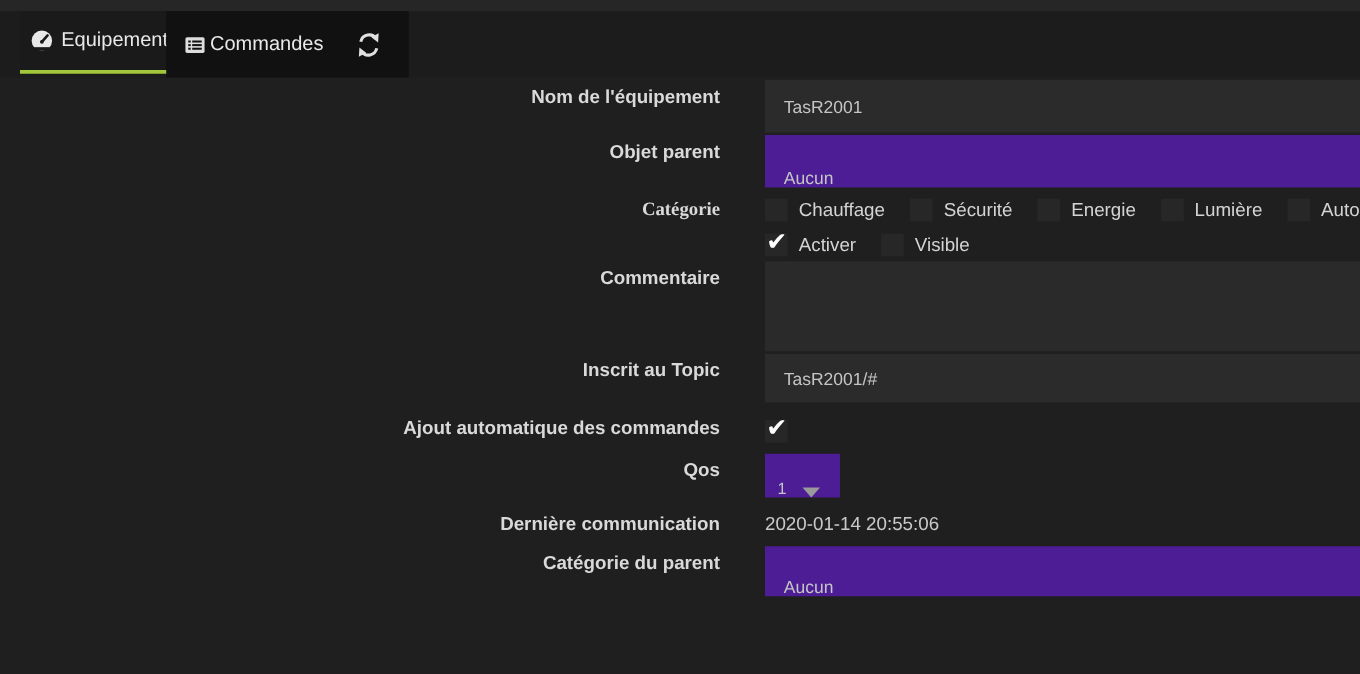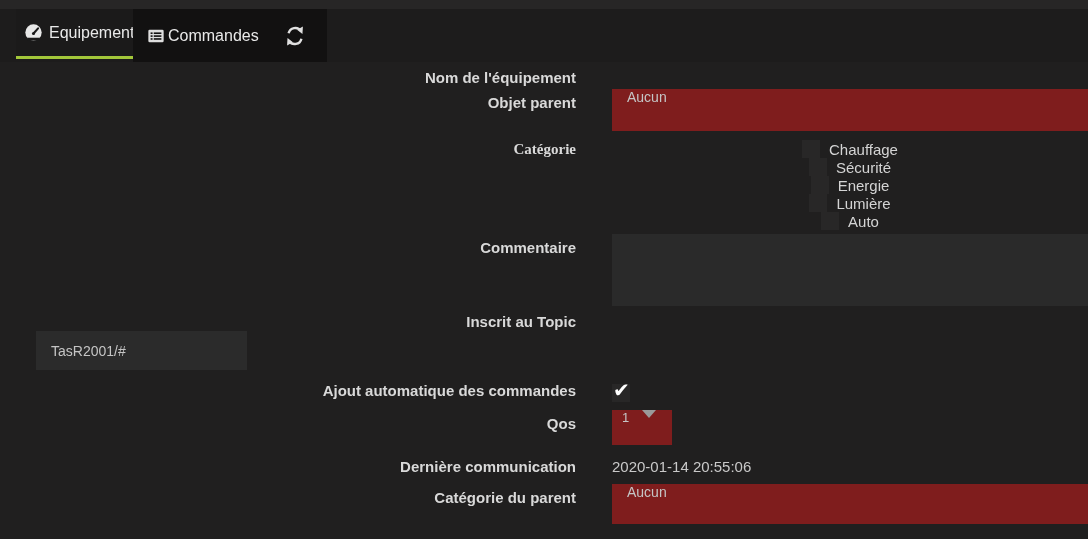--- a/index.html
+++ b/index.html
@@ -38,34 +38,34 @@
   }
   .fld{margin-left:36px;flex:1;min-width:0;}
   .inputbox{
     width:100%;box-sizing:border-box;height:42px;
     background:#2b2b2b;border:none;outline:none;
     color:#c5c5c5;font-size:14px;padding:0 15px;
     font-family:"Liberation Sans","DejaVu Sans",sans-serif;
     display:block;
   }
   .selectbox{
-    height:42px;background:#7f1d1d;color:#c5c5c5;font-size:14px;
-    display:flex;align-items:flex-start;padding:0 15px;box-sizing:border-box;
+    height:42px;background:#4c1d95;color:#c5c5c5;font-size:14px;
+    display:flex;align-items:flex-end;padding:0 15px;box-sizing:border-box;
     cursor:pointer;position:relative;
   }
   .textareabox{
     width:100%;box-sizing:border-box;height:72px;resize:none;
     background:#2a2a2a;border:none;outline:none;color:#c5c5c5;
     font-size:14px;padding:8px 15px;display:block;
     font-family:"Liberation Sans","DejaVu Sans",sans-serif;
   }
   .caret{width:0;height:0;border-left:8px solid transparent;border-right:8px solid transparent;border-top:9px solid #9a9a9a;}
   .caret.small{border-left:7px solid transparent;border-right:7px solid transparent;border-top:8px solid #9a9a9a;}
   
-  .cbgroup{display:flex;align-items:center;padding-top:2px;flex-direction:column;}
+  .cbgroup{display:flex;align-items:center;gap:20px;padding-top:2px;}
   .cbitem{display:flex;align-items:center;gap:9px;}
   .cb{
     width:18px;height:18px;background:#282727;flex:none;
     position:relative;cursor:pointer;
   }
   .cb.checked::after{
     content:"\2714";
     position:absolute;left:1px;top:-6px;
     color:#ffffff;font-size:20px;font-weight:bold;
   }
@@ -78,21 +78,21 @@
     background:#2e7d36;border-radius:2px;cursor:pointer;
     display:flex;align-items:center;justify-content:center;
     color:#ffffff;font-size:20px;
   }
   .qos-select{width:60px;height:35px;padding:0 10px;gap:13px;font-size:13px;}
   .plainvalue{color:#c9c9c9;font-size:15px;padding-top:4px;line-height:18px;}
   
   .r1{margin-top:2px;}  .r2{margin-top:2px;}
   .r3a{margin-top:7px;} .r3b{margin-top:8px;}
   .r4{margin-top:4px;}  .r5{margin-top:0;}
-  .r6{margin-top:2px;flex-direction:column;}  .r7{margin-top:12px;}
+  .r6{margin-top:2px;}  .r7{margin-top:12px;}
   .r8{margin-top:4px;}  .r9{margin-top:9px;}
   .r10{margin-top:8px;}
 </style>
 </head>
 <body>
 
 <div class="header">
   <div class="topstrip"></div>
 
   <div class="tab tab-active">
@@ -132,20 +132,23 @@
         </svg>
       </span>
     </div>
   </div>
 </div>
 
 <div class="form">
 
   <div class="row r1">
     <div class="lbl">Nom de l'équipement</div>
+    <div class="fld">
+      <input class="inputbox" type="text" value="TasR2001" style="">
+    </div>
   </div>
 
   <div class="row r2">
     <div class="lbl">Objet parent</div>
     <div class="fld">
       <div class="selectbox">
         <span>Aucun</span>
       </div>
     </div>
   </div>
@@ -169,20 +172,33 @@
         <span class="cb"></span>
         <span class="cblabel">Lumière</span>
       </span>
       <span class="cbitem">
         <span class="cb"></span>
         <span class="cblabel">Auto</span>
       </span>
     </div>
   </div>
 
+  <div class="row r3b">
+    <div class="lbl"></div>
+    <div class="fld cbgroup">
+      <span class="cbitem">
+        <span class="cb checked"></span>
+        <span class="cblabel">Activer</span>
+      </span>
+      <span class="cbitem">
+        <span class="cb"></span>
+        <span class="cblabel">Visible</span>
+      </span>
+    </div>
+  </div>
 
   <div class="row r4">
     <div class="lbl">Commentaire</div>
     <div class="fld">
       <textarea class="textareabox" value="" style=""></textarea>
     </div>
   </div>
 
 
   <div class="row r6">

